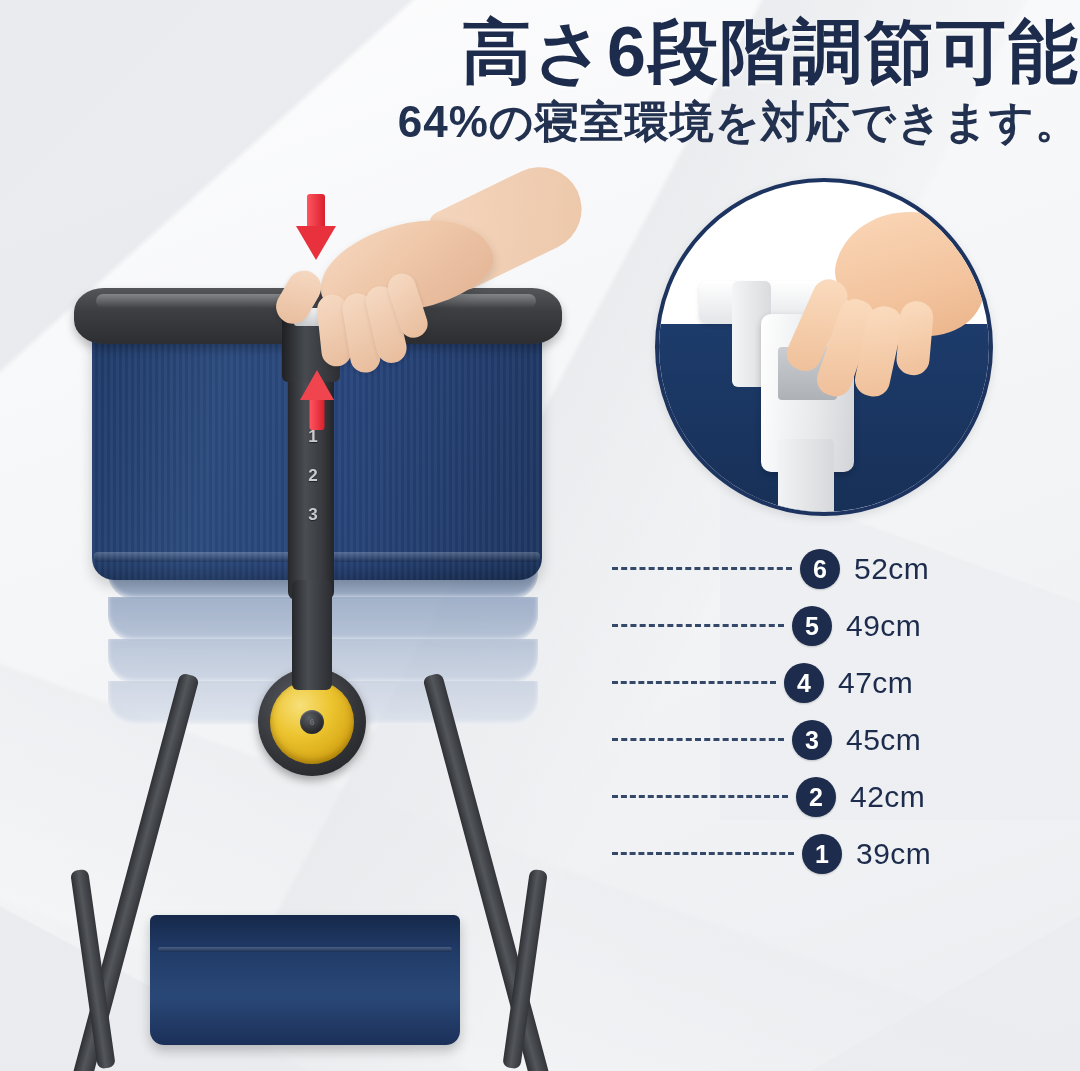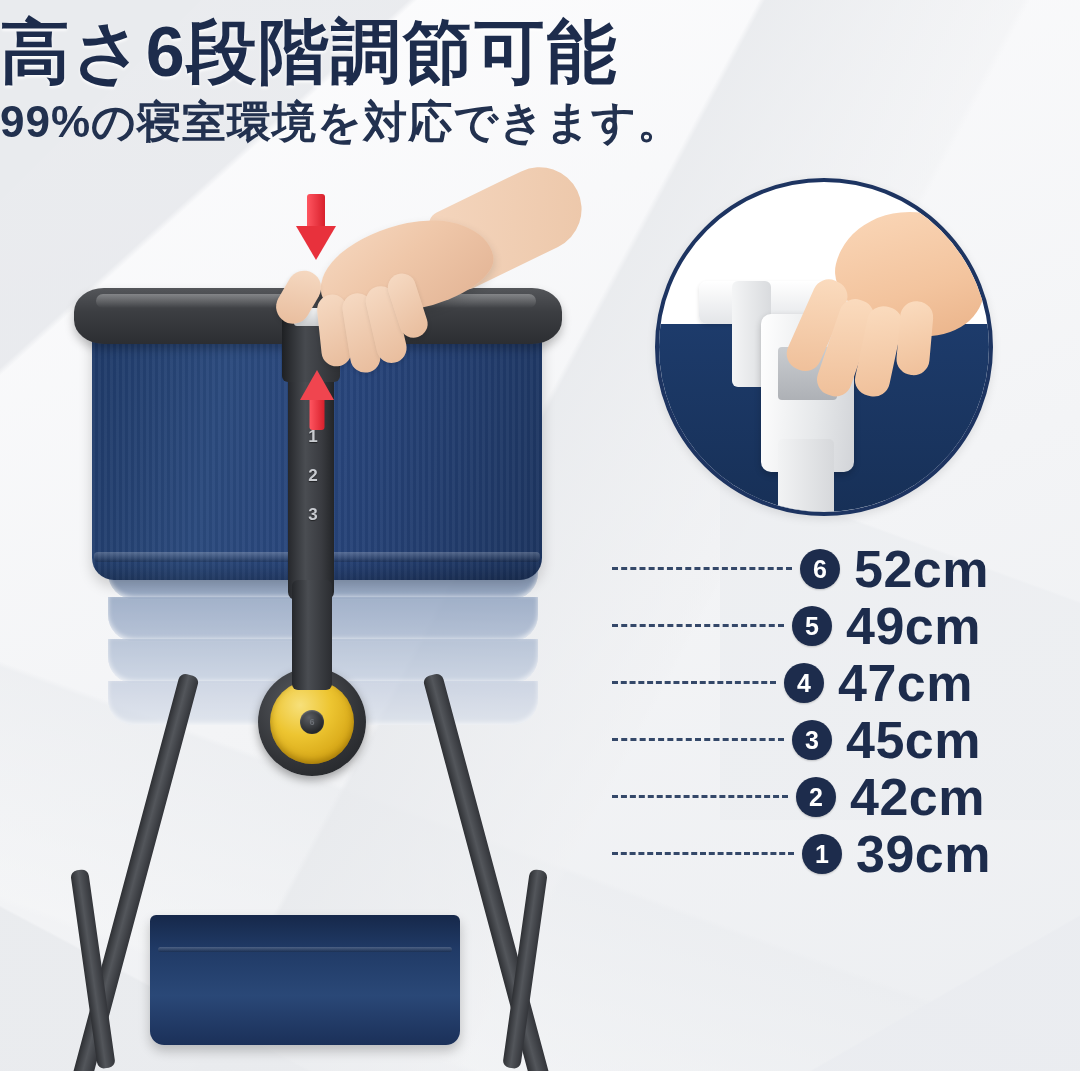--- a/index.html
+++ b/index.html
@@ -20,21 +20,21 @@
     overflow:hidden;
   }
   
   .facet{position:absolute;pointer-events:none;}
   .facet-tl{left:-40px;top:-60px;width:300px;height:300px;background:linear-gradient(135deg,#e9ebee 0%,#e9ebee 50%,rgba(255,255,255,0) 50.5%);}
   .facet-bl{left:-30px;bottom:-80px;width:420px;height:340px;background:linear-gradient(28deg,rgba(233,235,238,.9) 0%,rgba(233,235,238,.9) 46%,rgba(255,255,255,0) 46.5%);}
   .facet-mr{right:-60px;top:300px;width:420px;height:520px;background:linear-gradient(200deg,rgba(255,255,255,0) 48%,rgba(236,238,241,.8) 48.4%);}
   .facet-br{right:-20px;bottom:-40px;width:360px;height:260px;background:linear-gradient(330deg,rgba(234,236,240,.85) 0%,rgba(234,236,240,.85) 44%,rgba(255,255,255,0) 44.5%);}
 
   
-  .header{position:absolute;left:0;top:16px;width:1080px;text-align:left;z-index:6;}
+  .header{position:absolute;left:0;top:16px;width:1080px;text-align:right;z-index:6;}
   .title{
     font-size:70px;font-weight:700;letter-spacing:2px;
     color:#1d2c4c;line-height:1.05;
     text-shadow:0 2px 3px rgba(255,255,255,.9);
     white-space:nowrap;
   }
   .subtitle{
     margin-top:8px;
     font-size:44px;font-weight:700;letter-spacing:1px;
     color:#22314f;line-height:1.1;white-space:nowrap;
@@ -213,40 +213,40 @@
     flex:0 0 auto;height:0;border-top:3px dashed #253a5e;margin-right:8px;opacity:.92;
   }
   .badge{
     flex:0 0 auto;width:40px;height:40px;border-radius:50%;
     background:#1d2c4c;color:#ffffff;
     font-size:25px;font-weight:700;line-height:40px;text-align:center;
     box-shadow:0 1px 2px rgba(0,0,0,.2);
   }
   .mval{
     flex:0 0 auto;margin-left:14px;
-    font-size:52px;font-weight:700;color:#1d2c4c;letter-spacing:.5px;line-height:1;
+    font-size:30px;font-weight:400;color:#1d2c4c;letter-spacing:.5px;line-height:1;
   }
   .note{
     position:absolute;left:592px;top:930px;width:460px;z-index:6;
     font-size:38px;font-weight:700;color:#1d2c4c;white-space:nowrap;letter-spacing:.5px;
   }
 </style>
 </head>
 <body>
 
 <div class="poster">
 
   <div class="facet facet-tl"></div>
   <div class="facet facet-bl"></div>
   <div class="facet facet-mr"></div>
   <div class="facet facet-br"></div>
 
   <div class="header">
     <div class="title">高さ6段階調節可能</div>
-    <div class="subtitle">99%の寝室環境を対応できます。</div>
+    <div class="subtitle">64%の寝室環境を対応できます。</div>
   </div>
 
   <div class="product">
 
     <div class="ghosts">
       <div class="ghost g1"></div>
       <div class="ghost g2"></div>
       <div class="ghost g3"></div>
       <div class="ghost g4"></div>
     </div>

